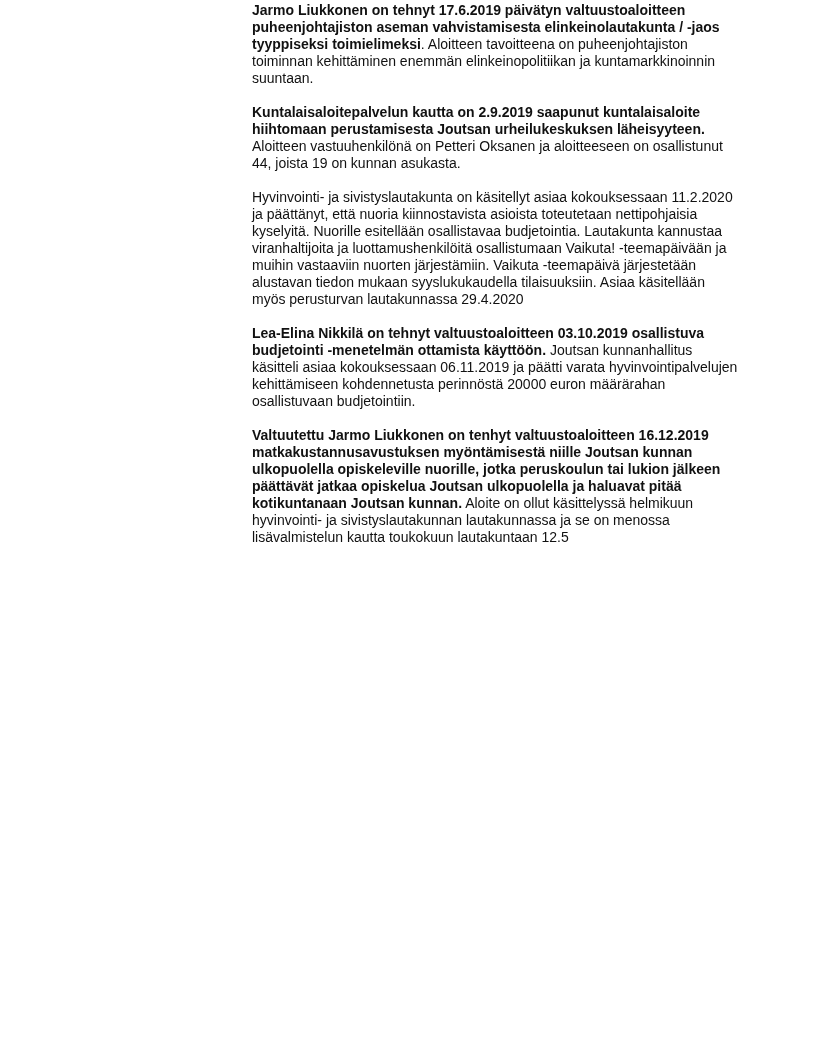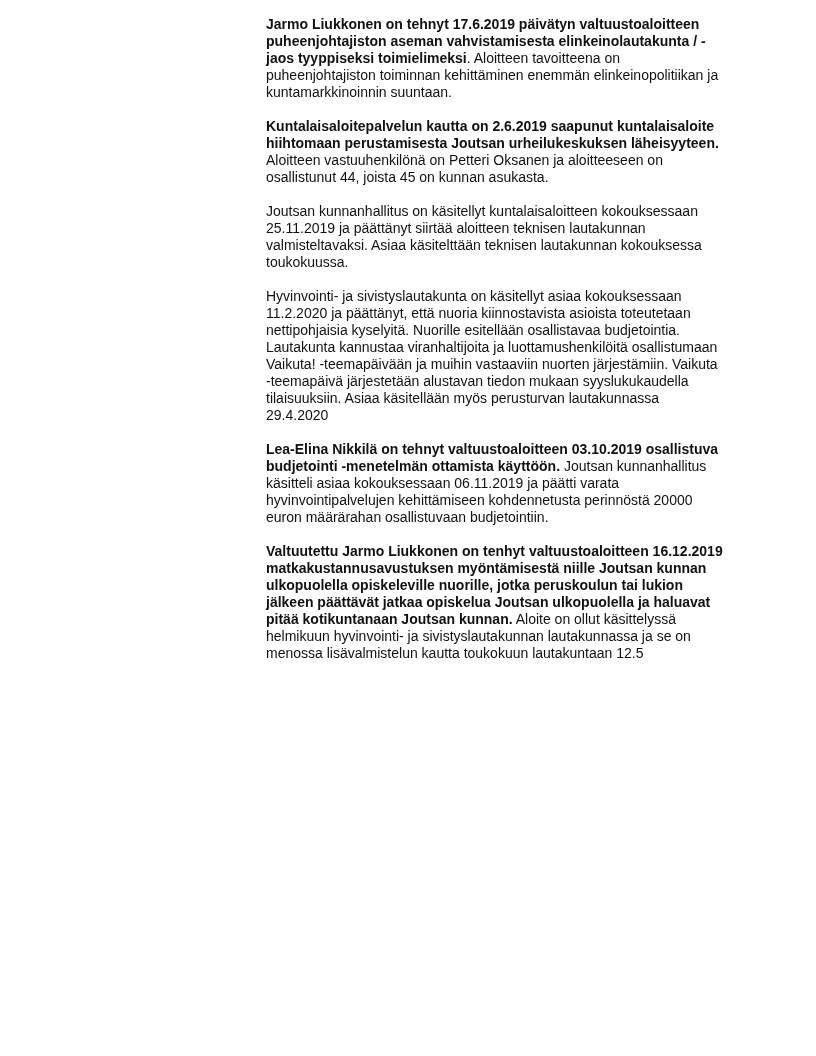--- a/index.html
+++ b/index.html
@@ -17,21 +17,21 @@
     }
     .page {
       position: absolute;
       left: 250px;
       top: 0px;
       width: 490px;
       font-size: 14px;
       line-height: 17px;
     }
     .section {
-      margin: 16px;
+      margin: 2px;
     }
     .para {
       margin: 0 0 17px 0;
     }
     .heading {
       font-weight: bold;
     }
     .body-text {
       font-weight: normal;
     }
@@ -39,22 +39,21 @@
 </head>
 <body>
 
 <div class="page">
 
   <div class="section">
     <p class="para"><span class="heading">Jarmo Liukkonen on tehnyt 17.6.2019 päivätyn valtuustoaloitteen puheenjohtajiston aseman vahvistamisesta elinkeinolautakunta / -jaos tyyppiseksi toimielimeksi</span><span class="body-text">. Aloitteen tavoitteena on puheenjohtajiston toiminnan kehittäminen enemmän elinkeinopolitiikan ja kuntamarkkinoinnin suuntaan.</span></p>
   </div>
 
   <div class="section">
-    <p class="para"><span class="heading">Kuntalaisaloitepalvelun kautta on 2.6.2019 saapunut kuntalaisaloite hiihtomaan perustamisesta Joutsan urheilukeskuksen läheisyyteen.</span><span class="body-text"> Aloitteen vastuuhenkilönä on Petteri Oksanen ja aloitteeseen on osallistunut 44, joista 45 on kunnan asukasta.</span></p>
-    <p class="para"><span class="body-text">Joutsan kunnanhallitus on käsitellyt kuntalaisaloitteen kokouksessaan 25.11.2019 ja päättänyt siirtää aloitteen teknisen lautakunnan valmisteltavaksi. Asiaa käsitelttään teknisen lautakunnan kokouksessa toukokuussa.</span></p>
+    <p class="para"><span class="heading">Kuntalaisaloitepalvelun kautta on 2.9.2019 saapunut kuntalaisaloite hiihtomaan perustamisesta Joutsan urheilukeskuksen läheisyyteen.</span><span class="body-text"> Aloitteen vastuuhenkilönä on Petteri Oksanen ja aloitteeseen on osallistunut 44, joista 19 on kunnan asukasta.</span></p>
   </div>
 
   <div class="section">
     <p class="para"><span class="body-text">Hyvinvointi- ja sivistyslautakunta on käsitellyt asiaa kokouksessaan 11.2.2020 ja päättänyt, että nuoria kiinnostavista asioista toteutetaan nettipohjaisia kyselyitä. Nuorille esitellään osallistavaa budjetointia. Lautakunta kannustaa viranhaltijoita ja luottamushenkilöitä osallistumaan Vaikuta! -teemapäivään ja muihin vastaaviin nuorten järjestämiin. Vaikuta -teemapäivä järjestetään alustavan tiedon mukaan syyslukukaudella tilaisuuksiin. Asiaa käsitellään myös perusturvan lautakunnassa 29.4.2020</span></p>
   </div>
 
   <div class="section">
     <p class="para"><span class="heading">Lea-Elina Nikkilä on tehnyt valtuustoaloitteen 03.10.2019 osallistuva budjetointi -menetelmän ottamista käyttöön.</span><span class="body-text"> Joutsan kunnanhallitus käsitteli asiaa kokouksessaan 06.11.2019 ja päätti varata hyvinvointipalvelujen kehittämiseen kohdennetusta perinnöstä 20000 euron määrärahan osallistuvaan budjetointiin.</span></p>
   </div>
 

